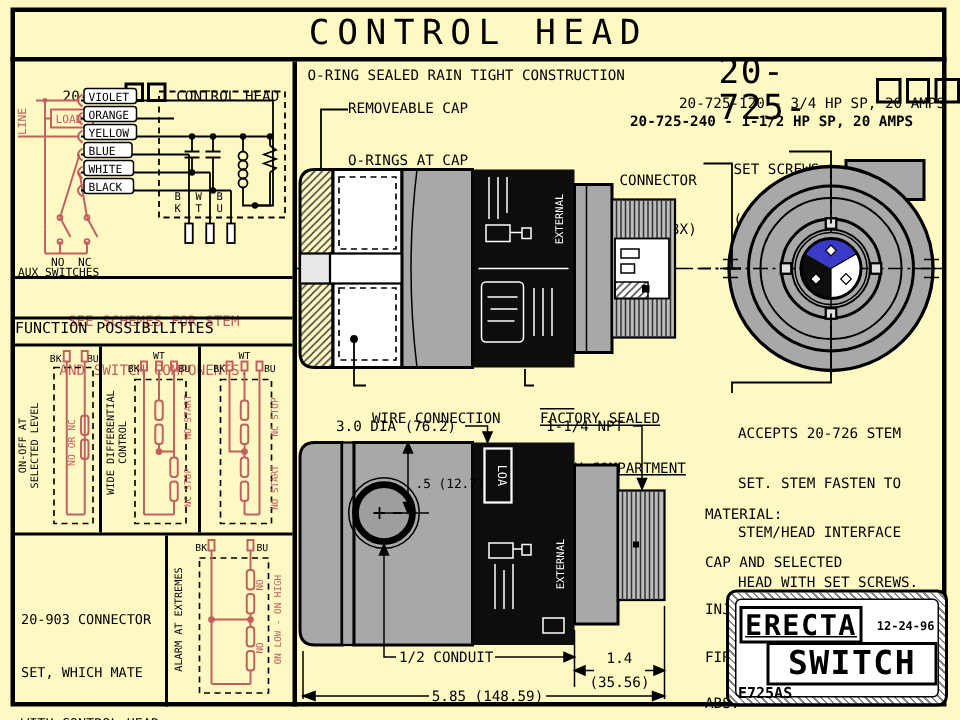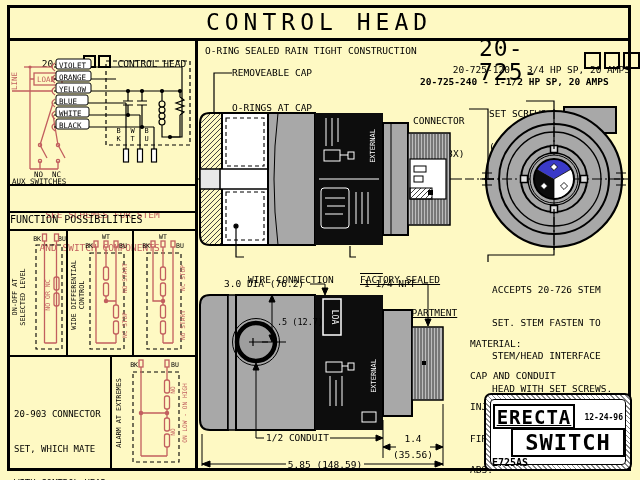--- a/index.html
+++ b/index.html
@@ -320,21 +320,21 @@
   <div class="abs t95" style="left:492px;top:262px;">
     <div>ACCEPTS 20-726 STEM</div>
     <div>SET. STEM FASTEN TO</div>
     <div>STEM/HEAD INTERFACE</div>
     <div>HEAD WITH SET SCREWS.</div>
     <div>O-RING SEALED.</div>
   </div>
 
   <div class="abs" style="left:470px;top:318px;font-size:9.5px;line-height:10.5px;white-space:pre;">
     <div>MATERIAL:</div>
-    <div>CAP AND CONDUIT</div>
+    <div>CAP AND SELECTED</div>
     <div>INJECTION MOLDED</div>
     <div>FIRE RETARDANT</div>
     <div>ABS.</div>
     
     
   </div>
 
   <svg style="left:200px;top:276px;" width="272" height="194" viewBox="0 0 272 194">
     <g>
       <path d="M28,19 H10 Q0,19 0,29 V144 Q0,154 10,154 H28 Z" fill="#a8a8a8" stroke="#000" stroke-width="2"></path>

